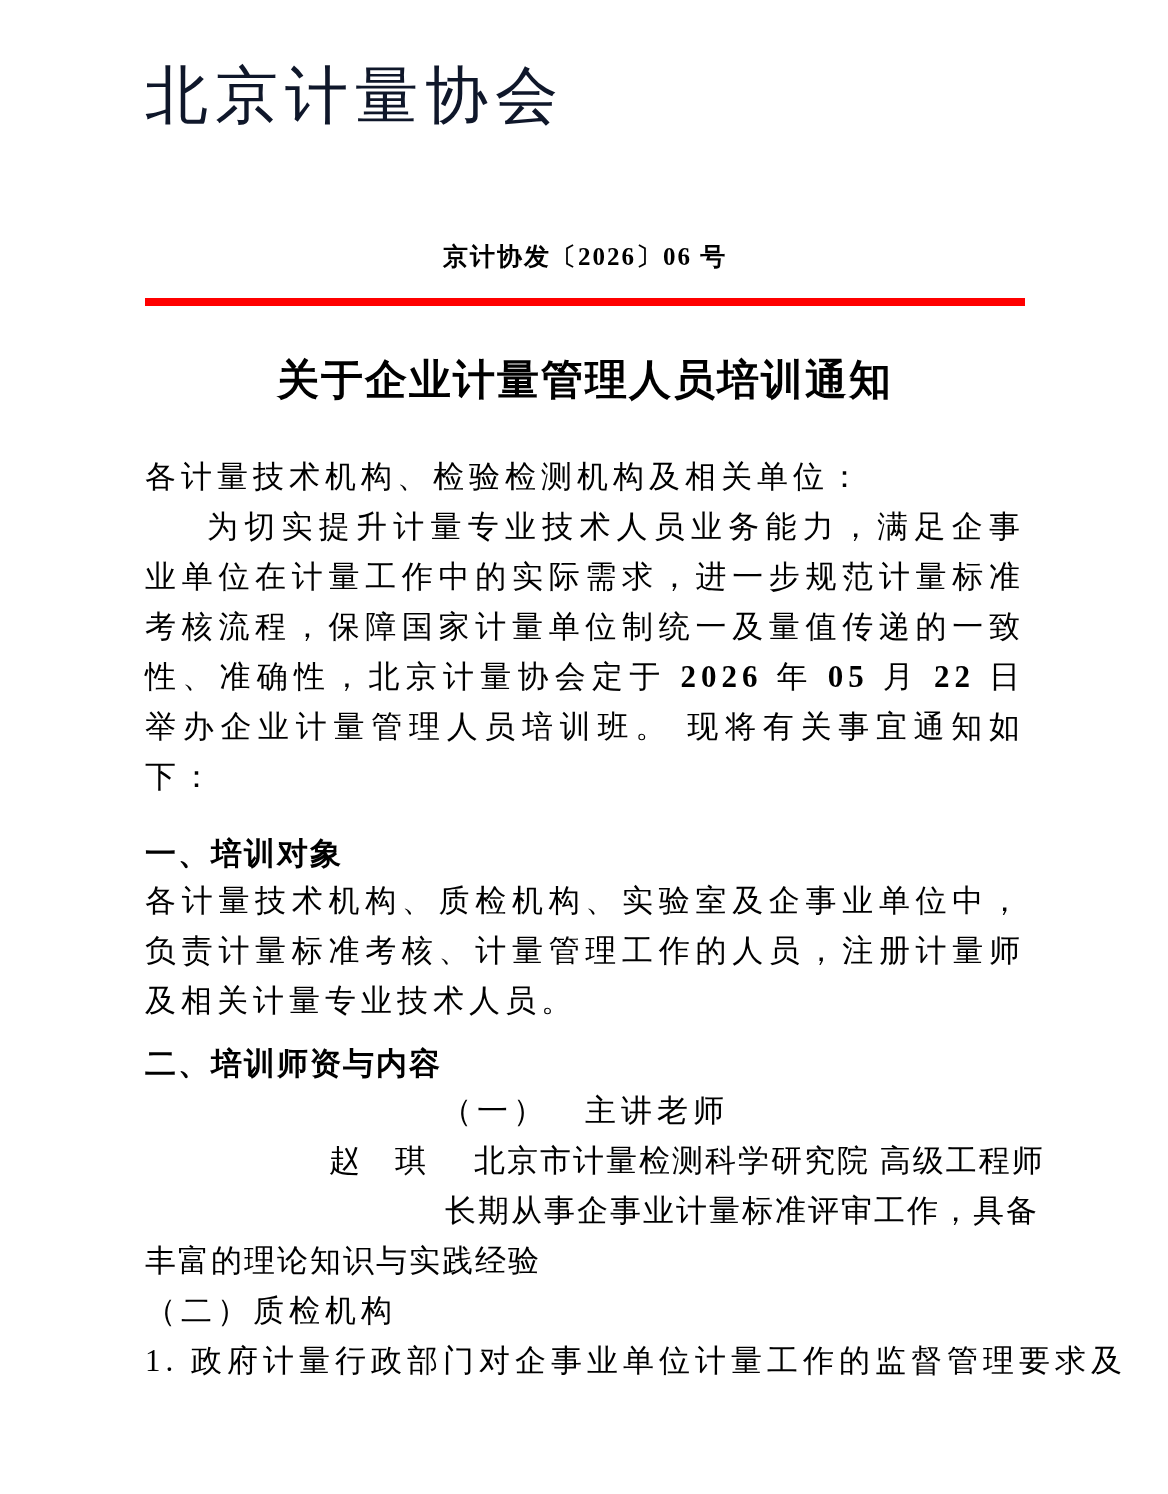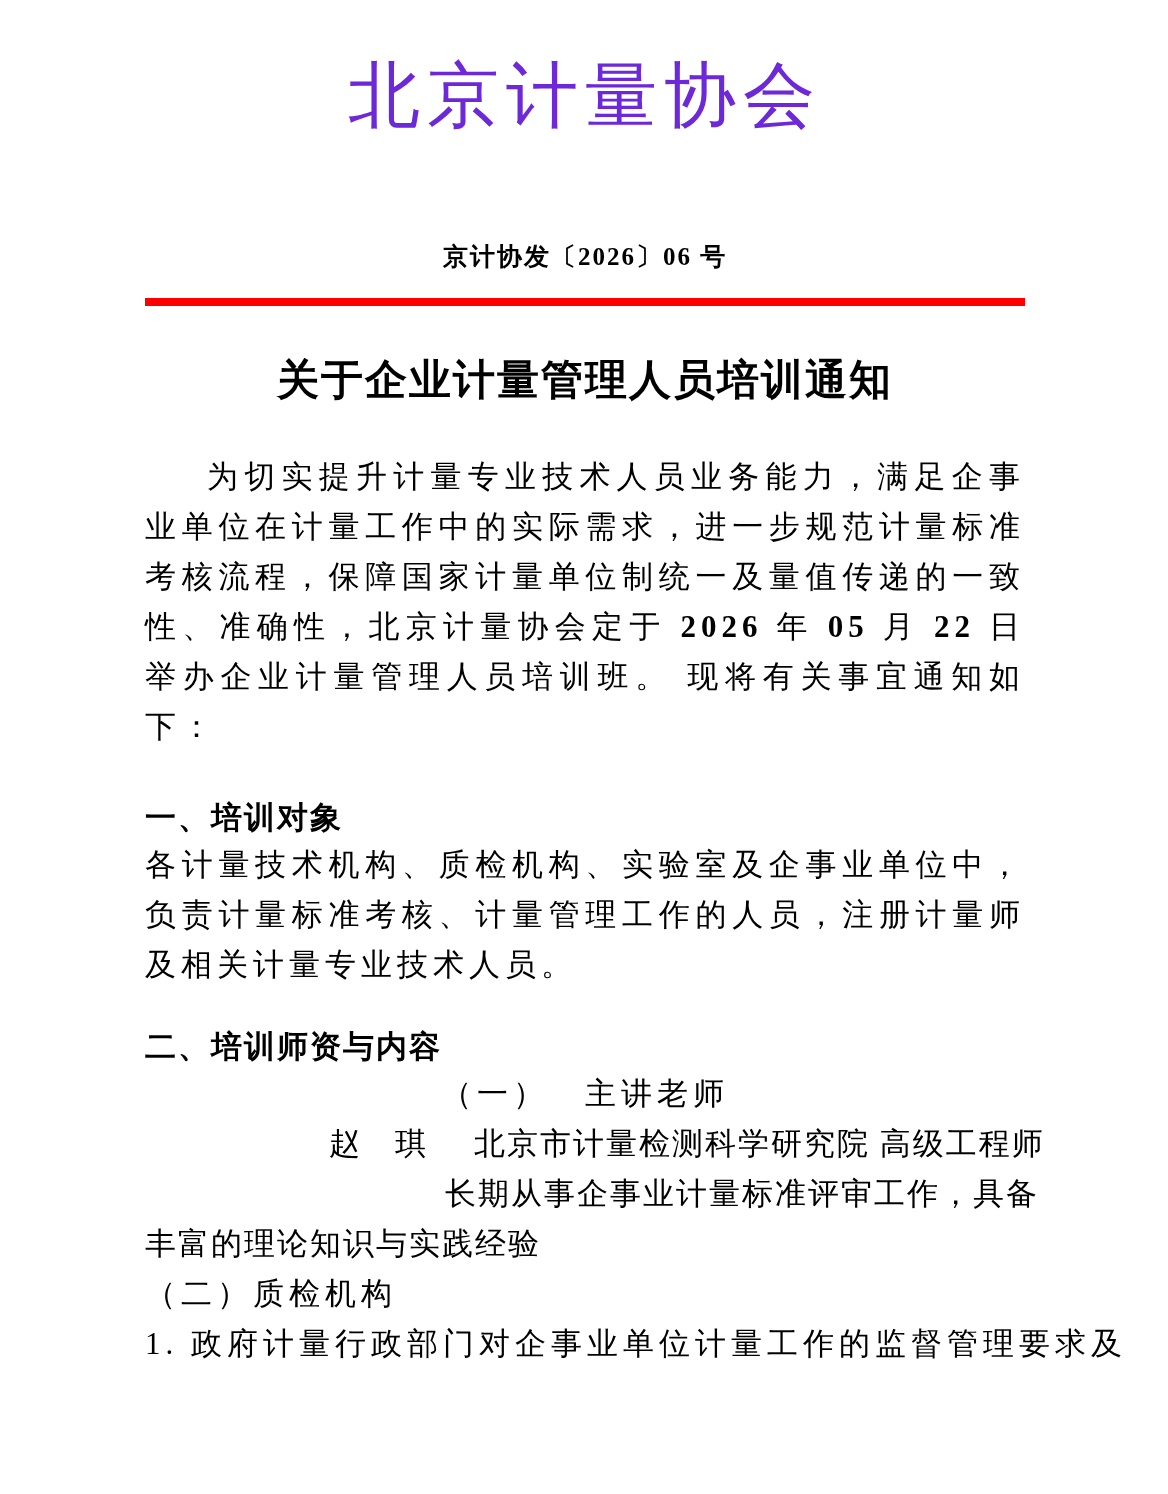--- a/index.html
+++ b/index.html
@@ -16,23 +16,22 @@
     overflow: hidden;
   }
   .page {
     box-sizing: border-box;
     width: 1168px;
     height: 1494px;
     padding: 50px 143px 0 145px;
   }
   
   .org-title {
-    text-align: center;
-    color: #6d28d9;
-    font-size: 72px;
+    color: #0f172a;
+    font-size: 63px;
     line-height: 92px;
     letter-spacing: 7px;
     font-weight: 400;
     white-space: nowrap;
   }
   
   .doc-number {
     margin-top: 98px;
     text-align: center;
     font-size: 25px;
@@ -67,23 +66,23 @@
   .salutation { text-align: left; }
   .intro { text-indent: 2em; }
   .section-heading {
     font-family: "Liberation Sans", "DejaVu Sans", sans-serif;
     font-size: 31px;
     line-height: 44px;
     font-weight: bold;
     letter-spacing: 2px;
     margin: 0;
   }
-  .h-one   { margin-top: 44px; }
+  .h-one   { margin-top: 30px; }
   .para-sec1 { margin-top: 26px; }
-  .h-two   { margin-top: 35px; }
+  .h-two   { margin-top: 16px; }
   .sub-heading { margin-top: 24px; text-align: center; }
   .teacher-block { letter-spacing: 2px; }
   .teacher-line1 {
     margin-top: 30px;
     padding-left: 184px;
     white-space: nowrap;
     text-align: left;
   }
   .teacher-title { margin-left: 46px; }
   .teacher-line2 {
@@ -104,20 +103,21 @@
   <div class="org-title">北京计量协会</div>
 
   <div class="doc-number">京计协发〔2026〕06 号</div>
 
   <div class="red-rule"></div>
 
   <h1 class="main-title">关于企业计量管理人员培训通知</h1>
 
   <div class="content">
 
+    <p class="salutation">各计量技术机构、检验检测机构及相关单位：</p>
 
     <p class="intro"><span>为切实提升计量专业技术人员业务能力，满足企事业单位在计量工作中的实际需求，进一步规范计量标准考核流程，保障国家计量单位制统一及量值传递的一致性、准确性，北京计量协会定于 </span><b class="date-num">2026</b><span> 年 </span><b class="date-num">05</b><span> 月 </span><b class="date-num">22</b><span> 日举办企业计量管理人员培训班。 现将有关事宜通知如下：</span></p>
 
     <h2 class="section-heading h-one">一、培训对象</h2>
 
     <p class="para-sec1">各计量技术机构、质检机构、实验室及企事业单位中，负责计量标准考核、计量管理工作的人员，注册计量师及相关计量专业技术人员。</p>
 
     <h2 class="section-heading h-two">二、培训师资与内容</h2>
 
     <p class="sub-heading">（一）　主讲老师</p>

